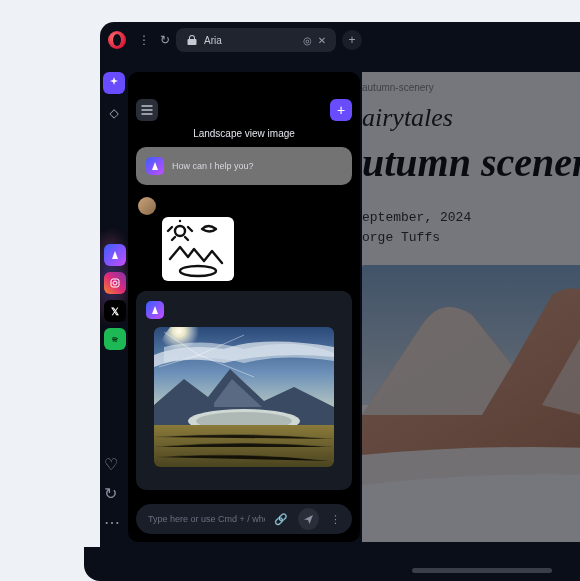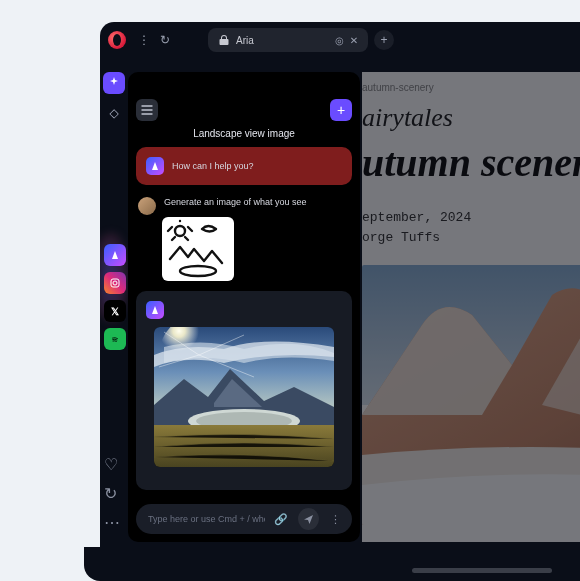--- a/index.html
+++ b/index.html
@@ -50,21 +50,21 @@
     background: #20242e;
     border-radius: 8px;
     height: 24px;
     display: flex;
     align-items: center;
     padding: 0 10px;
     gap: 6px;
     color: #c8cad2;
     font-size: 10px;
   }
-  .tab.active { flex: 0 0 160px; margin-left: 32px; }
+  .tab.active { flex: 0 0 160px; }
   .tab.inactive { flex: 0 0 100px; background: #161a24; }
   .tab-icon { width: 12px; height: 12px; display:flex; align-items:center; justify-content:center; }
   .tab-add {
     width: 20px; height: 20px;
     border-radius: 50%;
     display: flex; align-items: center; justify-content: center;
     color: #9aa0b0; font-size: 12px;
     background: #1a1e28;
   }
   
@@ -148,21 +148,21 @@
     border-radius: 6px;
     display:flex; align-items:center; justify-content:center;
     color:#fff; font-size:14px;
   }
   .panel-body {
     flex:1; padding: 0 8px 8px 8px;
     display:flex; flex-direction:column; gap:10px;
     overflow:hidden;
   }
   .bubble {
-    background: #7f1d1d;
+    background: #737373;
     border-radius: 10px;
     padding: 10px;
     display:flex; align-items:center; gap:8px;
     color:#d6d8e0;
     font-size: 9px;
   }
   .aria-avatar {
     width: 18px; height: 18px;
     border-radius: 5px;
     background: linear-gradient(135deg,#3a5eff,#c84cff);
@@ -371,21 +371,20 @@
         <div class="aria-avatar">
           <svg width="10" height="10" viewBox="0 0 10 10">
               <path d="M5 1l3 8H2z" fill="#fff"></path>
             </svg>
         </div>
         <span>How can I help you?</span>
       </div>
       <div>
         <div class="user-row">
           <div class="user-avatar"></div>
-          <span>Generate an image of what you see</span>
         </div>
         <div class="sketch">
           <svg viewBox="0 0 72 64">
             <g stroke="#111" stroke-width="2.4" fill="none" stroke-linecap="round" stroke-linejoin="round">
               <circle cx="18" cy="14" r="5"></circle>
               <path d="M10 10l-4 4M18 4v-0M26 10l4 4M13 20l-3 3M23 20l3 3"></path>
               <path d="M40 12q6-6 14 0q-6 5-14 0z"></path>
               <path d="M8 42l10-12 8 10 6-8 10 12 8-10 10 12"></path>
               <ellipse cx="36" cy="54" rx="18" ry="5"></ellipse>
             </g>

